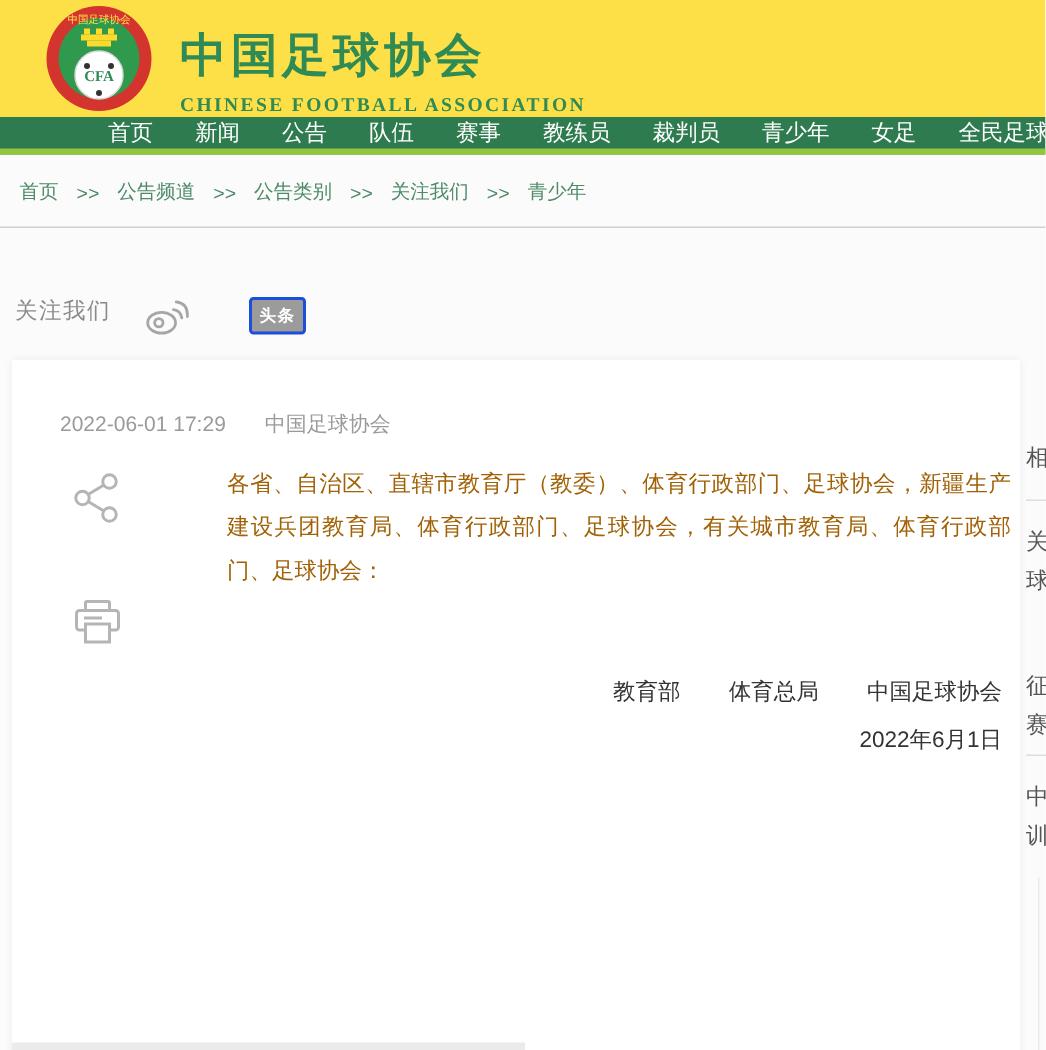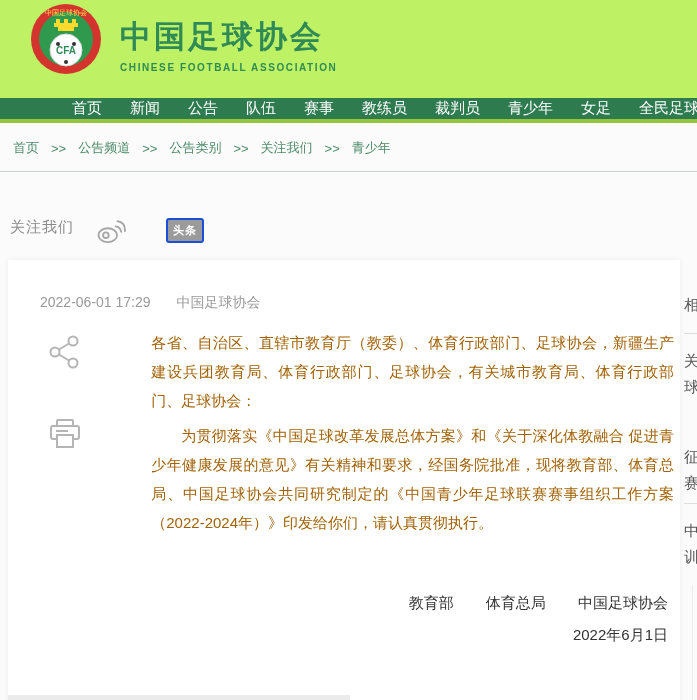--- a/index.html
+++ b/index.html
@@ -1,24 +1,24 @@
 <!DOCTYPE html>
 <html><head>
 <meta charset="utf-8">
 <style>
   * { margin:0; padding:0; box-sizing:border-box; }
   html,body { width:697px; height:700px; overflow:hidden; background:#fbfbfb;
               font-family:"Liberation Sans", "DejaVu Sans", sans-serif; }
 
   
-  .site-header { background:#bef264; height:98px; position:relative; }
+  .site-header { background:#fde047; height:78px; position:relative;font-family:Liberation Serif, serif; }
   .logo { position:absolute; left:30px; top:3px; }
   .wordmark { position:absolute; left:120px; top:16px; }
   .wordmark .zh { font-size:31px; font-weight:bold; color:#2f8a55; letter-spacing:3px; }
-  .wordmark .en { font-size:10px; font-weight:bold; color:#2f8a55; letter-spacing:1.6px; margin-top:4px; }
+  .wordmark .en { font-size:13px; font-weight:bold; color:#2f8a55; letter-spacing:1.6px; margin-top:4px; }
 
   
   .main-nav { background:#2e7b4f; height:25px; display:flex; align-items:center;
               padding-left:72px; gap:28px; border-bottom:4px solid #94c53d; }
   .main-nav .nav-item { color:#fff; font-size:15px; white-space:nowrap; cursor:pointer; }
 
   
   .breadcrumb { padding:16px 0 14px 13px; border-bottom:1px solid #ccd3cc;
                 display:flex; gap:12px; align-items:center; }
   .breadcrumb span { font-size:13px; color:#4d8a68; }
@@ -144,21 +144,20 @@
           <rect x="9" y="2" width="16" height="6" rx="1" fill="#fff" stroke="#b5b5b5" stroke-width="2"></rect>
           <rect x="3" y="8" width="28" height="13" rx="2" fill="#fff" stroke="#b5b5b5" stroke-width="2"></rect>
           <line x1="8" y1="13" x2="20" y2="13" stroke="#b5b5b5" stroke-width="2"></line>
           <rect x="9" y="17" width="16" height="12" fill="#fff" stroke="#b5b5b5" stroke-width="2"></rect>
         </svg>
       </span>
     </div>
 
     <div class="text-col">
       <p>各省、自治区、直辖市教育厅（教委）、体育行政部门、足球协会，新疆生产建设兵团教育局、体育行政部门、足球协会，有关城市教育局、体育行政部门、足球协会：</p>
-      <p class="indent">为贯彻落实《中国足球改革发展总体方案》和《关于深化体教融合 促进青少年健康发展的意见》有关精神和要求，经国务院批准，现将教育部、体育总局、中国足球协会共同研究制定的《中国青少年足球联赛赛事组织工作方案（2022-2024年）》印发给你们，请认真贯彻执行。</p>
 
       <div class="signature">
         <span class="org">教育部</span>
         <span class="org">体育总局</span>
         <span class="org">中国足球协会</span>
       </div>
       <div class="signature-date">2022年6月1日</div>
     </div>
   </div>
 </div>

